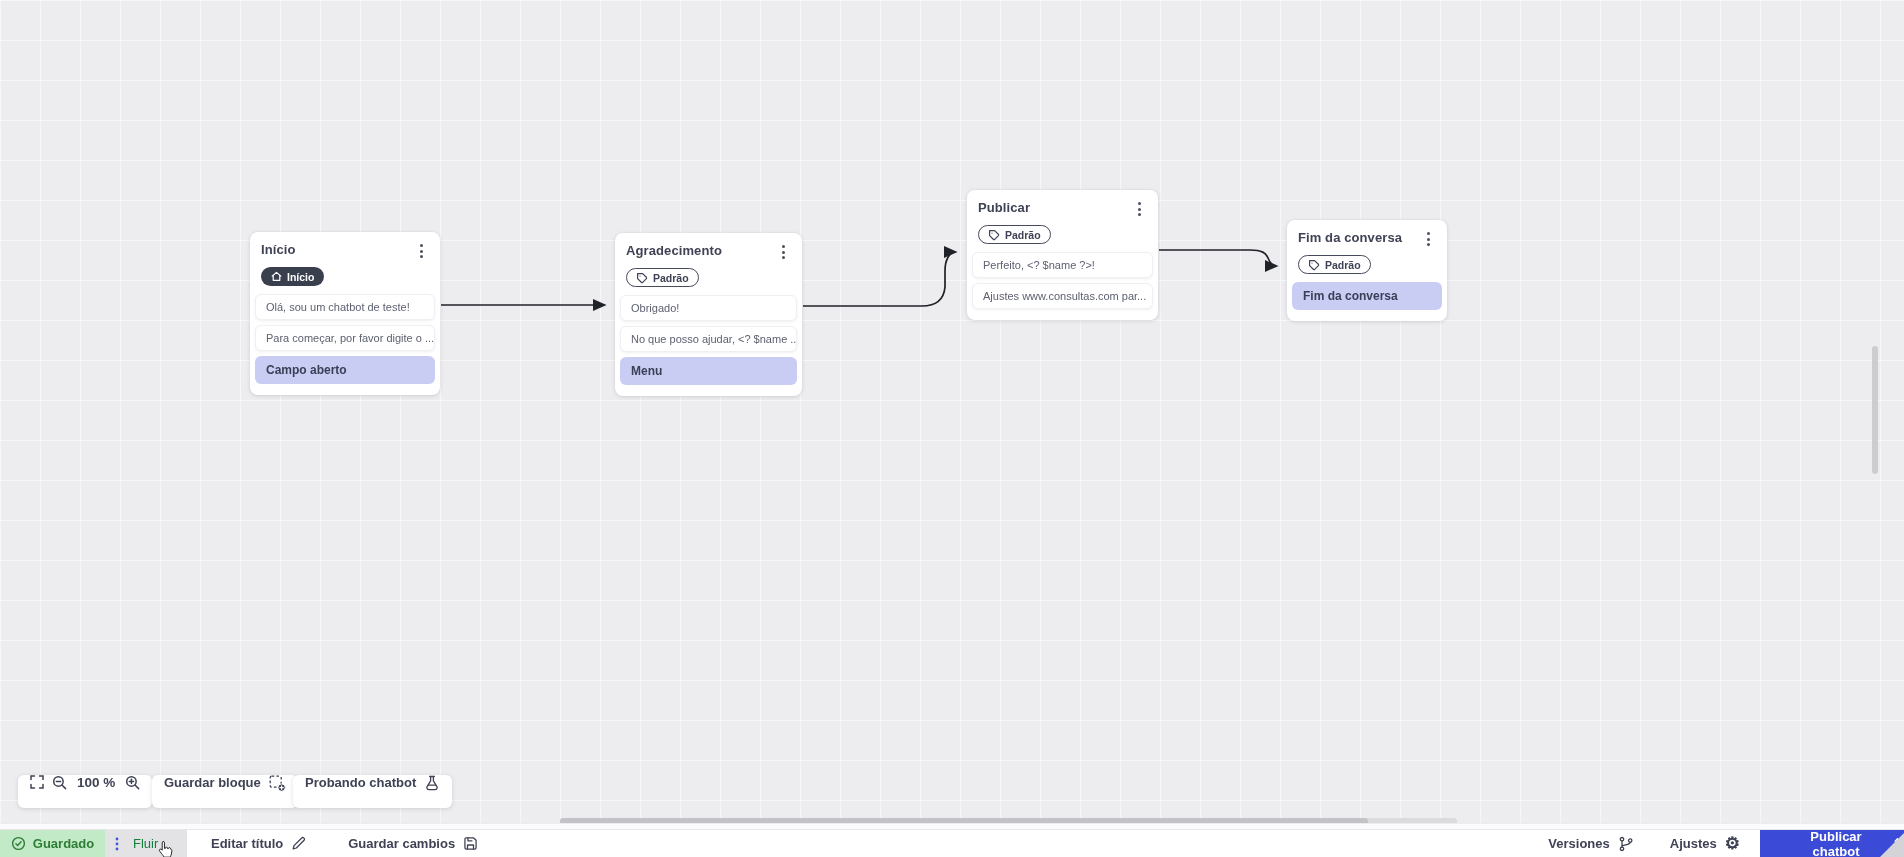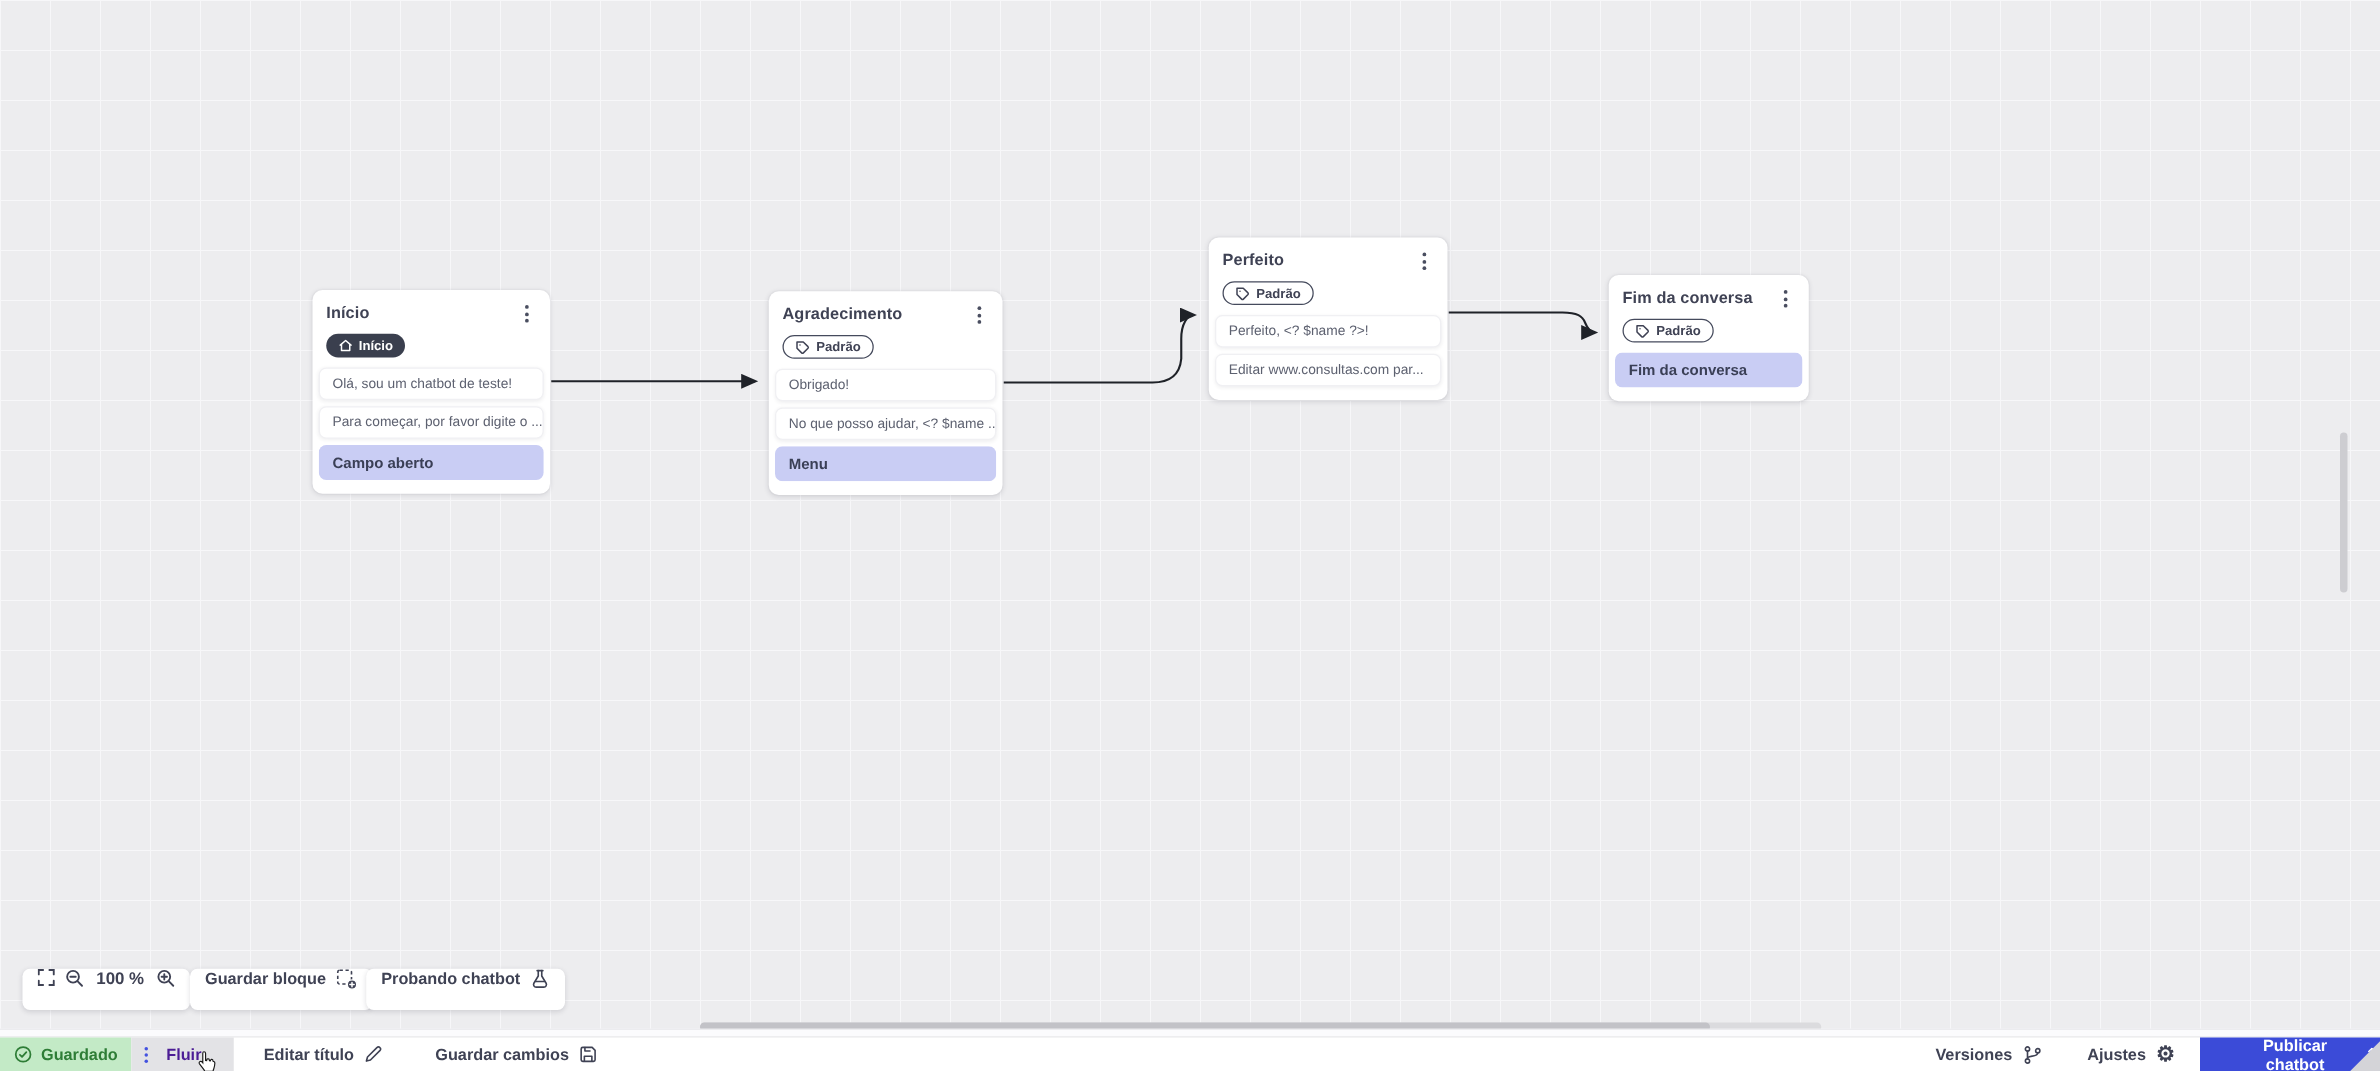--- a/index.html
+++ b/index.html
@@ -84,21 +84,21 @@
     display:flex; align-items:stretch; font-size:13px; color:#3f4254;
   }
   .sb-saved {
     width:105px; background:var(--saved-bg,#c3eac6); color:var(--saved-fg,#2e7d36);
     display:flex; align-items:center; justify-content:center; gap:7px; font-weight:600;
   }
   .sb-tab {
     width:82px; background:#e3e3e6; display:flex; align-items:center; gap:14px;
     padding-left:10px; cursor:pointer;
   }
-  .sb-tab-label { color:#4c1d95; font-weight:700; }
+  .sb-tab-label { color:#15803d; font-weight:400; }
   .sb-item { display:flex; align-items:center; gap:8px; font-weight:600; cursor:pointer; }
   .sb-edit { margin-left:24px; }
   .sb-save { margin-left:42px; }
   .sb-spacer { flex:1; }
   .sb-versions { margin-right:36px; }
   .sb-settings { margin-right:20px; }
   .sb-publish {
     width:144px; background:var(--accent,#3b4bd8); color:#fff; border:none;
     display:flex; align-items:center; justify-content:center; gap:11px;
     font-weight:700; font-size:13px; cursor:pointer; position:relative;
@@ -171,38 +171,38 @@
         <span>Padrão</span>
       </span>
     </div>
     <div class="card msg">Obrigado!</div>
     <div class="card msg">No que posso ajudar, &lt;? $name ...</div>
     <div class="card action">Menu</div>
   </div>
 
   <div class="node n2">
     <div class="node-header">
-      <span class="node-title">Perfeito</span>
+      <span class="node-title">Publicar</span>
       <span class="kebab">
           <i></i>
           <i></i>
           <i></i>
         </span>
     </div>
     <div class="badge-row">
       <span class="badge-outline">
         <svg width="12" height="12" viewBox="0 0 12 12" fill="none" stroke="#3f4254" stroke-width="1.2" stroke-linejoin="round">
           <path d="M10.4 6.6 L6.7 10.3 a1 1 0 0 1 -1.4 0 L1.6 6.6 V1.6 h5 l3.8 3.7 a1 1 0 0 1 0 1.3 z"></path>
           <circle cx="4" cy="4" r="0.6" fill="#3f4254" stroke="none"></circle>
         </svg>
         <span>Padrão</span>
       </span>
     </div>
     <div class="card msg">Perfeito, &lt;? $name ?&gt;!</div>
-    <div class="card msg">Editar www.consultas.com par...</div>
+    <div class="card msg">Ajustes www.consultas.com par...</div>
   </div>
 
   <div class="node n3">
     <div class="node-header">
       <span class="node-title">Fim da conversa</span>
       <span class="kebab">
           <i></i>
           <i></i>
           <i></i>
         </span>

